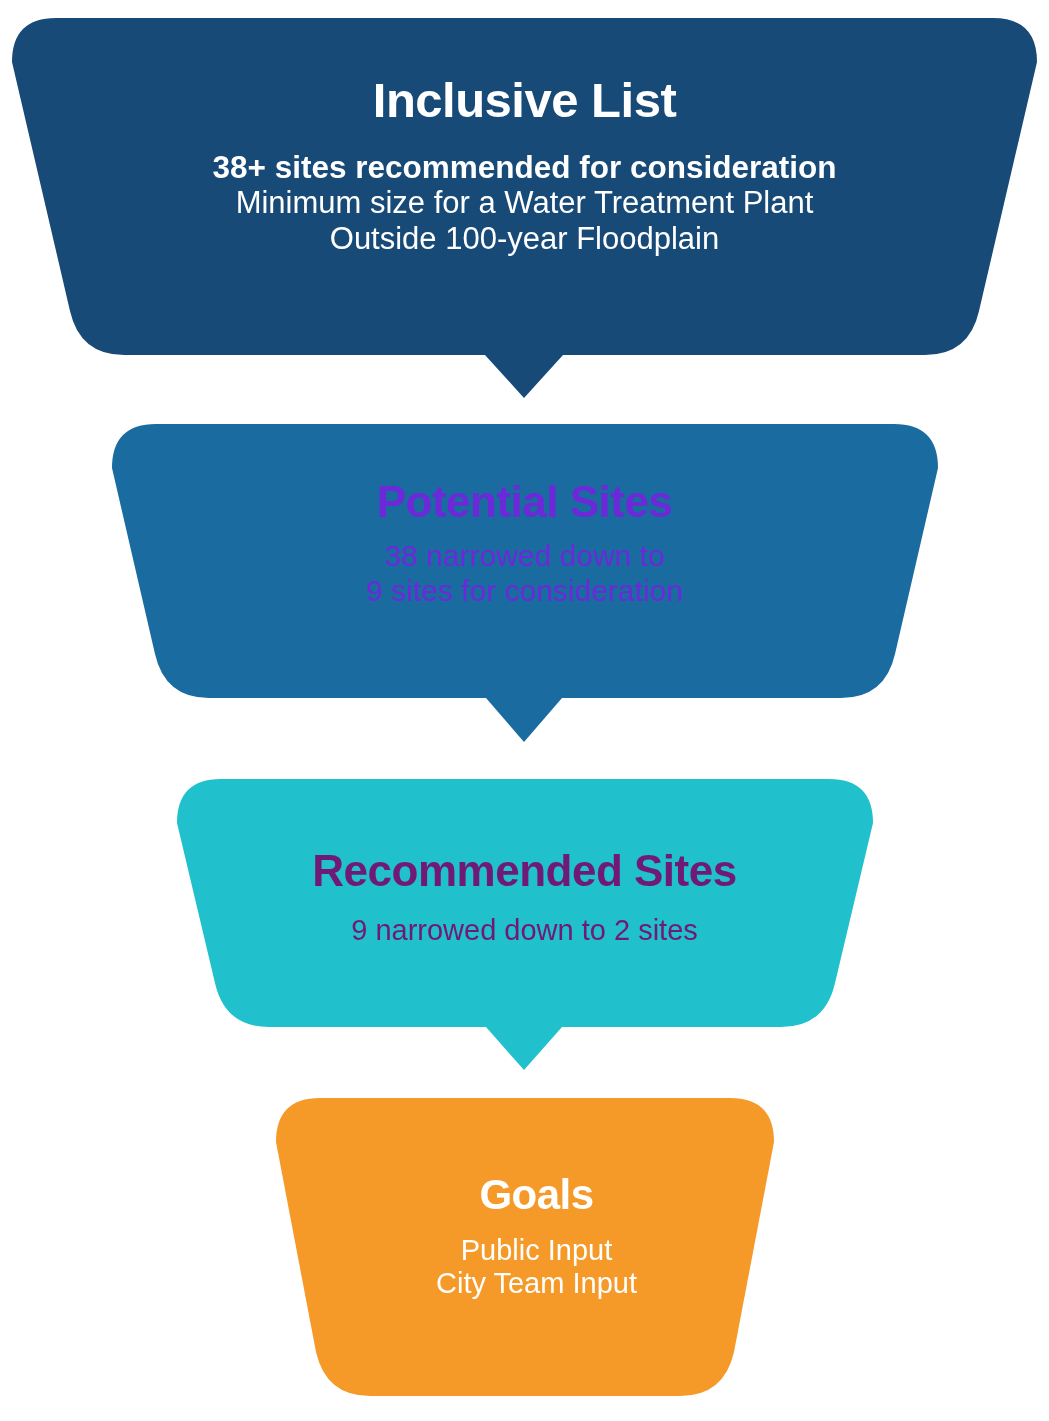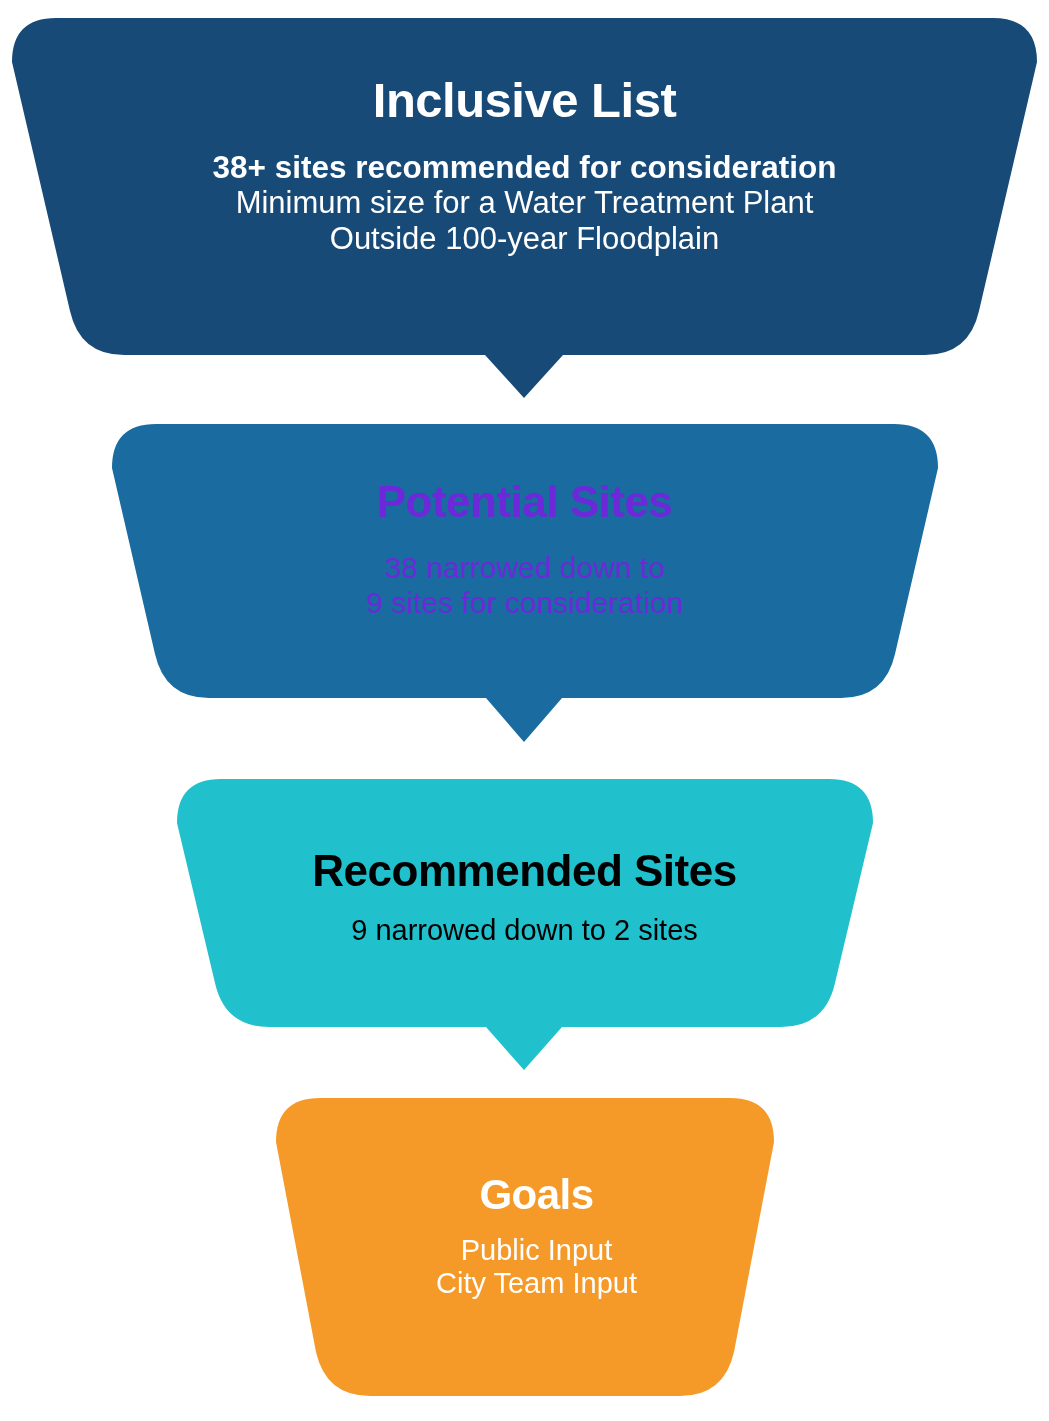--- a/index.html
+++ b/index.html
@@ -51,21 +51,21 @@
   
   #stage-1-text { left: 0; top: 72px; width: 1049px; }
   #stage-1-text .stage-title { font-size: 49px; }
   #stage-1-text .sub-block { margin-top: 20px; }
   #stage-1-text .stage-line { font-size: 31px; }
   #stage-1-text .stage-line.bold { font-size: 31.5px; }
 
   
   #stage-2-text { left: 0; top: 476px; width: 1049px; }
   #stage-2-text .stage-title { font-size: 44px; }
-  #stage-2-text .sub-block { margin-top: 24px; }
+  #stage-2-text .sub-block { margin-top: 12px; }
   #stage-2-text .stage-line { font-size: 30px; }
 
   
   #stage-3-text { left: 0; top: 845px; width: 1049px; }
   #stage-3-text .stage-title { font-size: 44px; }
   #stage-3-text .sub-block { margin-top: 18px; text-align: center; }
   #stage-3-text .stage-line { font-size: 29px; }
 
   
   #stage-4-text { left: 12px; top: 1171px; width: 1049px; }
@@ -140,21 +140,21 @@
   </div>
 
   <div class="stage-text" id="stage-2-text" style="color: #6d28d9;">
     <div class="stage-title">Potential Sites</div>
     <div class="sub-block">
       <div class="stage-line">38 narrowed down to</div>
       <div class="stage-line">9 sites for consideration</div>
     </div>
   </div>
 
-  <div class="stage-text" id="stage-3-text" style="color: #000000;">
+  <div class="stage-text" id="stage-3-text" style="color: #701a75;">
     <div class="stage-title">Recommended Sites</div>
     <div class="sub-block">
       <div class="stage-line">9 narrowed down to 2 sites</div>
     </div>
   </div>
 
   <div class="stage-text" id="stage-4-text" style="color: rgb(255, 255, 255);">
     <div class="stage-title">Goals</div>
     <div class="sub-block">
       <div class="stage-line">Public Input</div>

